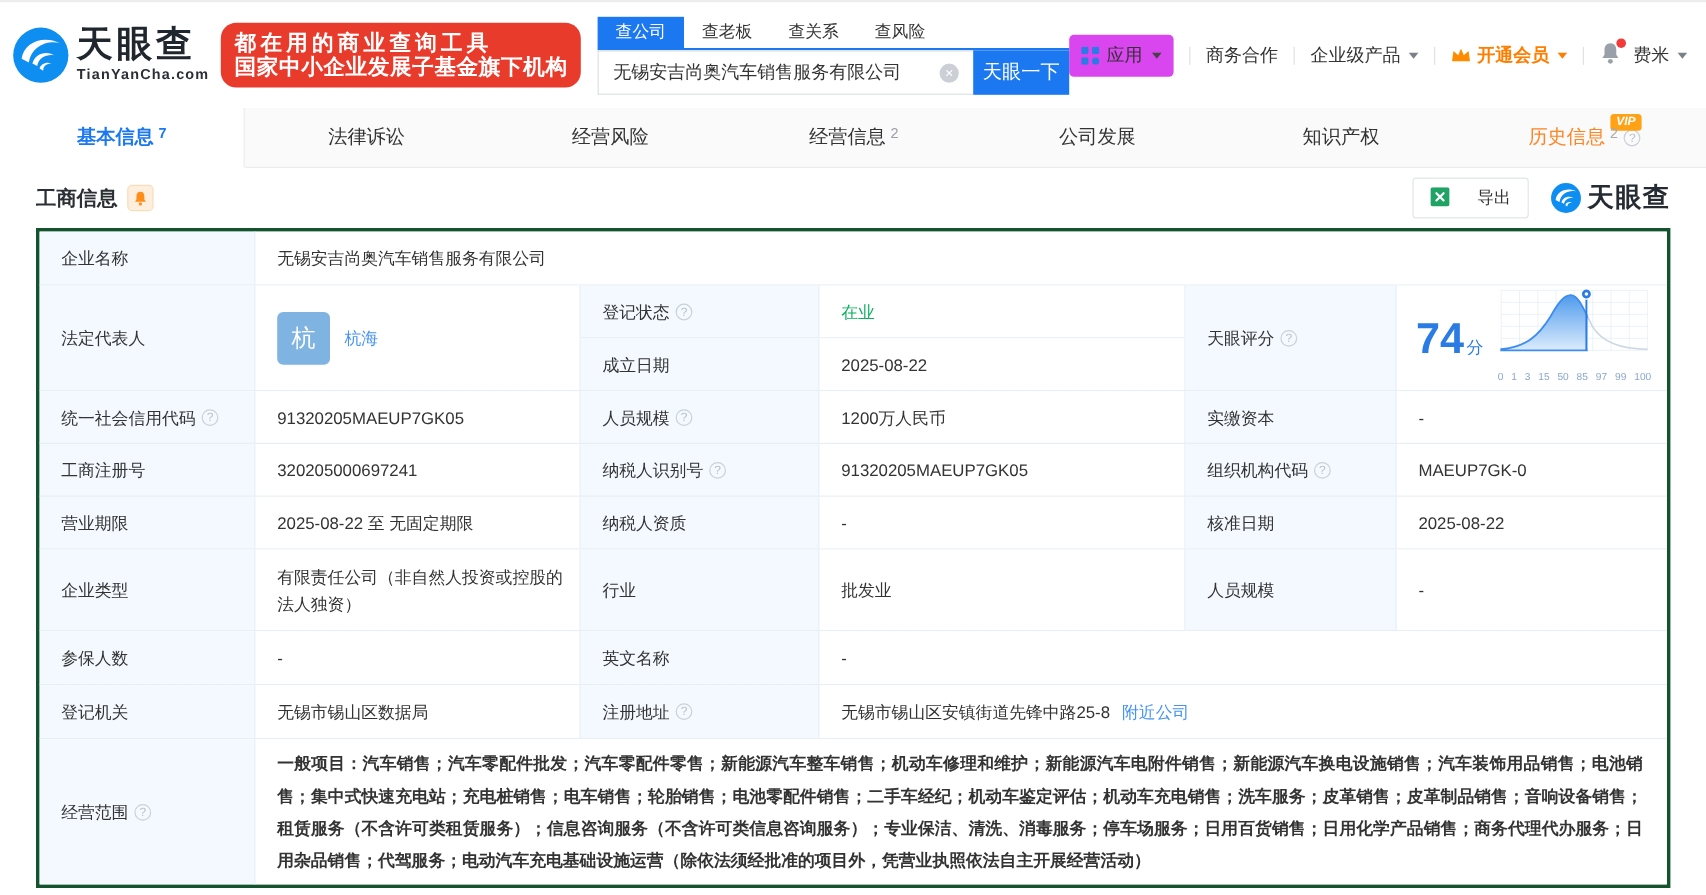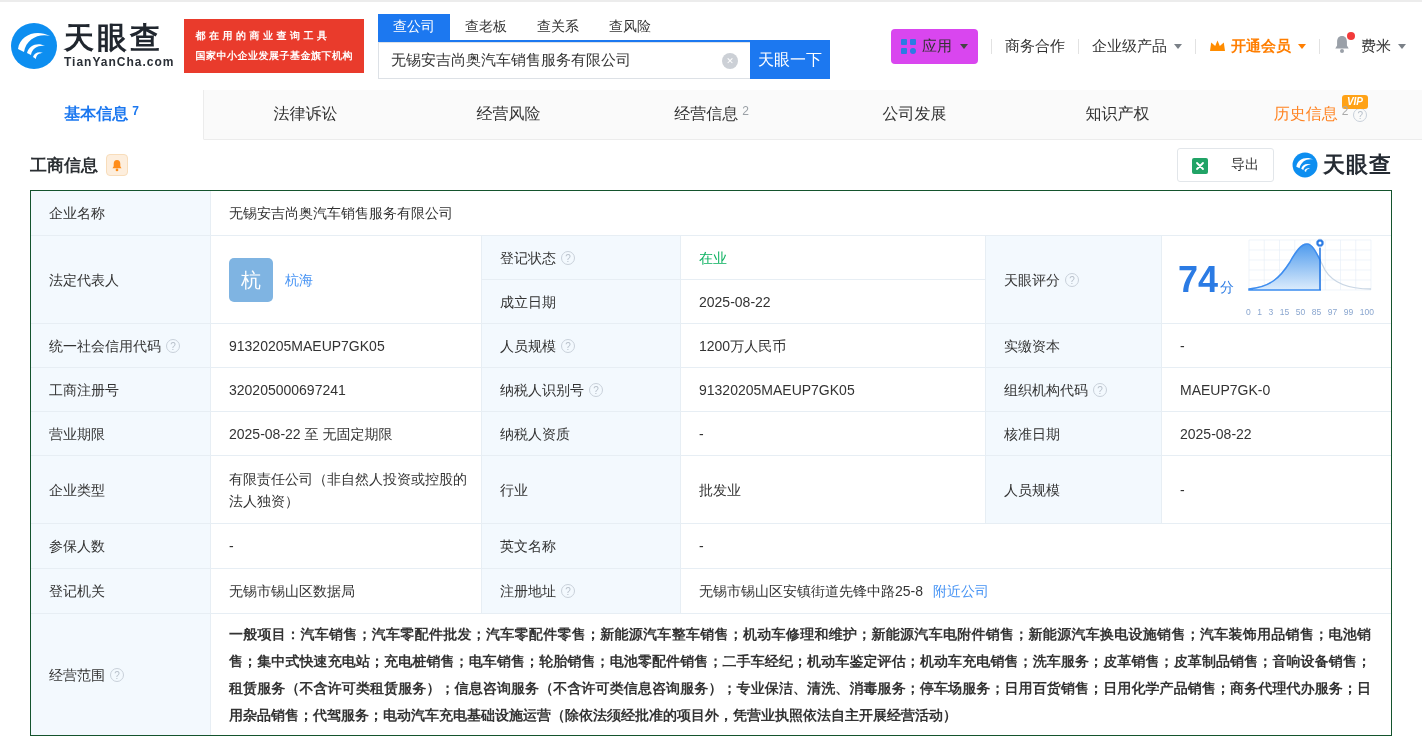--- a/index.html
+++ b/index.html
@@ -6,21 +6,21 @@
   html,body { width:1422px; height:746px; background:#fff; overflow:hidden;
     font-family:"Liberation Sans","DejaVu Sans",sans-serif; color:#333; }
   .page { width:1422px; height:746px; border-top:2px solid #ececec; }
 
   
   .topbar { height:88px; display:flex; align-items:center; padding:0 16px 0 10px; background:#fff; }
   .logo { display:flex; align-items:center; gap:6px; cursor:pointer; }
   .logo-cn { font-size:30px; font-weight:bold; color:#20262e; letter-spacing:3px; line-height:30px; }
   .logo-en { font-size:12px; font-weight:bold; color:#2a2f36; letter-spacing:1px; margin-top:2px; }
   .slogan { margin-left:10px; background:#e93b2c; color:#fff; font-weight:bold;
-    padding:7px 11px; border-radius:0; font-size:10px; line-height:20px; white-space:nowrap; }
+    padding:7px 11px; border-radius:13px; font-size:18px; line-height:20px; white-space:nowrap; }
   .slogan .l1 { letter-spacing:3.5px; }
   .slogan .l2 { letter-spacing:0.5px; }
 
   .searchbox { margin-left:14px; width:452px; }
   .stabs { display:flex; align-items:flex-end; border-bottom:2px solid #1c78f0; }
   .stab { font-size:14px; padding:4px 15px; color:#333; cursor:pointer; }
   .stab.active { background:#1c78f0; color:#fff; }
   .srow { display:flex; position:relative; }
   .sinput { flex:1; height:37px; border:1px solid #dde1e6; border-right:none; outline:none;
     padding:0 36px 0 12px; font-size:15px; color:#333; font-family:inherit; }
@@ -58,27 +58,27 @@
   .helpc { display:inline-block; width:14px; height:14px; border-radius:50%; border:1px solid #c9d1da;
     color:#b8c1cb; font-size:10px; line-height:13px; text-align:center; margin-left:5px; cursor:pointer; }
   .helpc::before { content:"?"; }
 
   
   .sectionbar { height:50px; display:flex; align-items:center; padding:0 30px; }
   .sec-title { font-size:17px; font-weight:bold; color:#2b2f33; }
   .bell-badge { display:inline-flex; align-items:center; justify-content:center; width:22px; height:22px;
     background:#fdeedd; border:1px solid #f8ddbb; border-radius:4px; margin-left:8px; cursor:pointer; }
   .sec-right { margin-left:auto; display:flex; align-items:center; gap:18px; }
-  .export-btn { display:flex; align-items:flex-end; gap:23px; border:1px solid #e2e6ea; background:#fff;
+  .export-btn { display:flex; align-items:flex-start; gap:23px; border:1px solid #e2e6ea; background:#fff;
     border-radius:3px; padding:7px 14px; font-size:14px; color:#333; cursor:pointer; font-family:inherit; }
   .mini-logo { display:flex; align-items:center; gap:5px; }
   .mini-logo-txt { font-size:22px; font-weight:bold; color:#252b33; letter-spacing:1px; }
 
   
-  .grid { margin:0 30px; border:1px solid #14532d;
+  .grid { margin:0 30px; border:3px solid #14532d;
     display:grid;
     grid-template-columns:180px 271px 199px 305px 176px 1fr;
     grid-template-rows:45px 44px 44px 44px 44px 44px 68px 45px 45px 121px;
     font-size:14px; }
   .c { display:flex; align-items:center; padding:6px 12px 6px 18px; line-height:22px; }
   .lb { background:#f3f9fe; color:#333; }
   .vl { background:#fff; }
   .br { border-right:1px solid #e7eef4; }
   .bb { border-bottom:1px solid #e7eef4; }
   .green { color:#0db261; }

